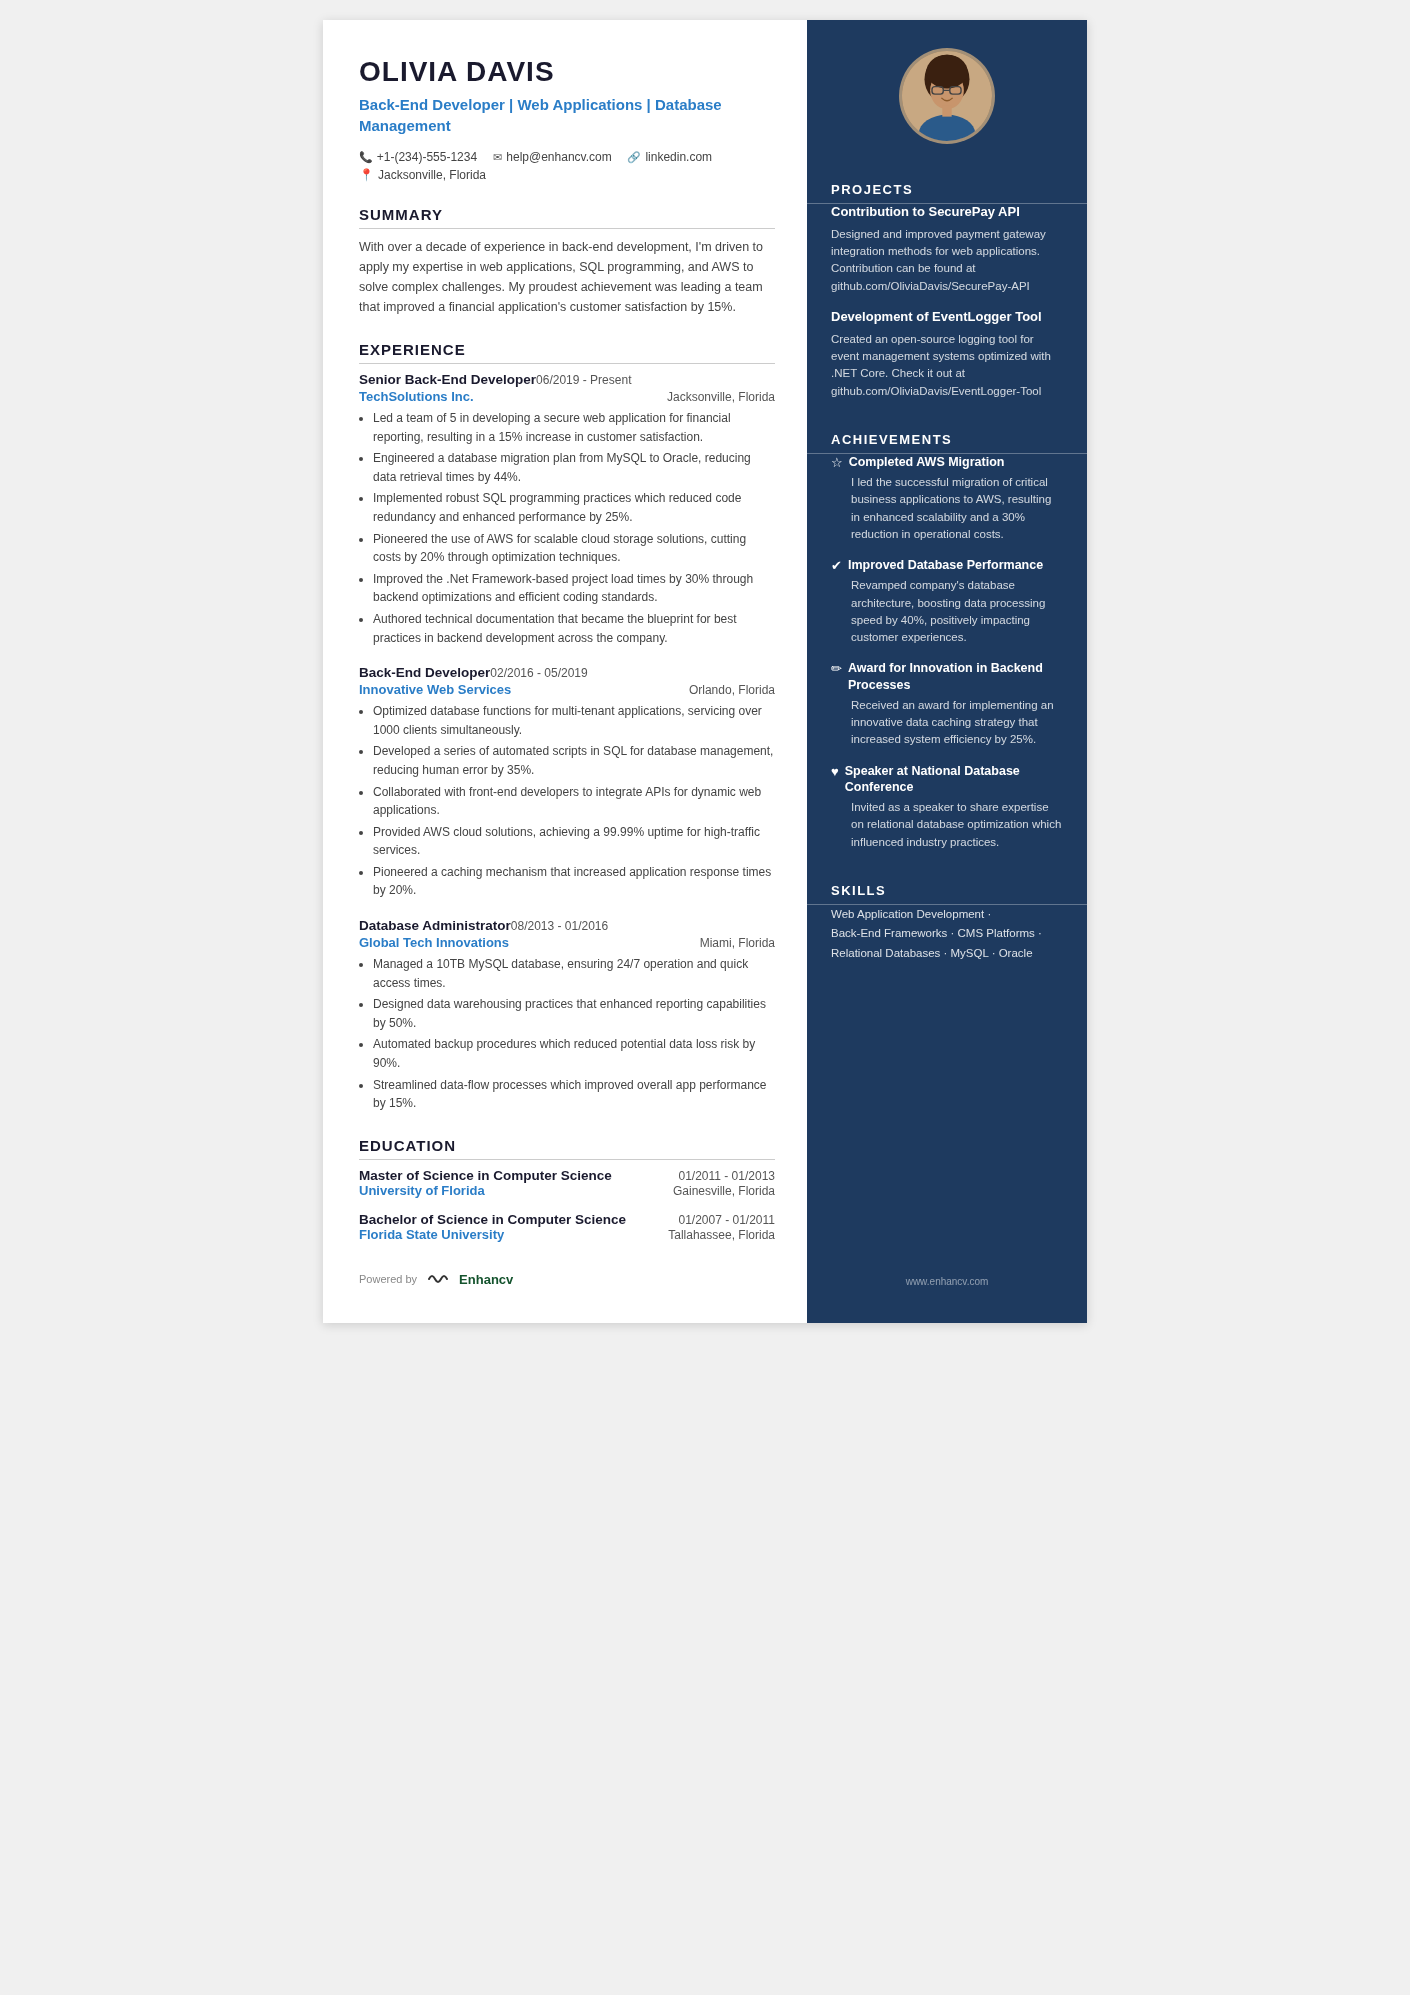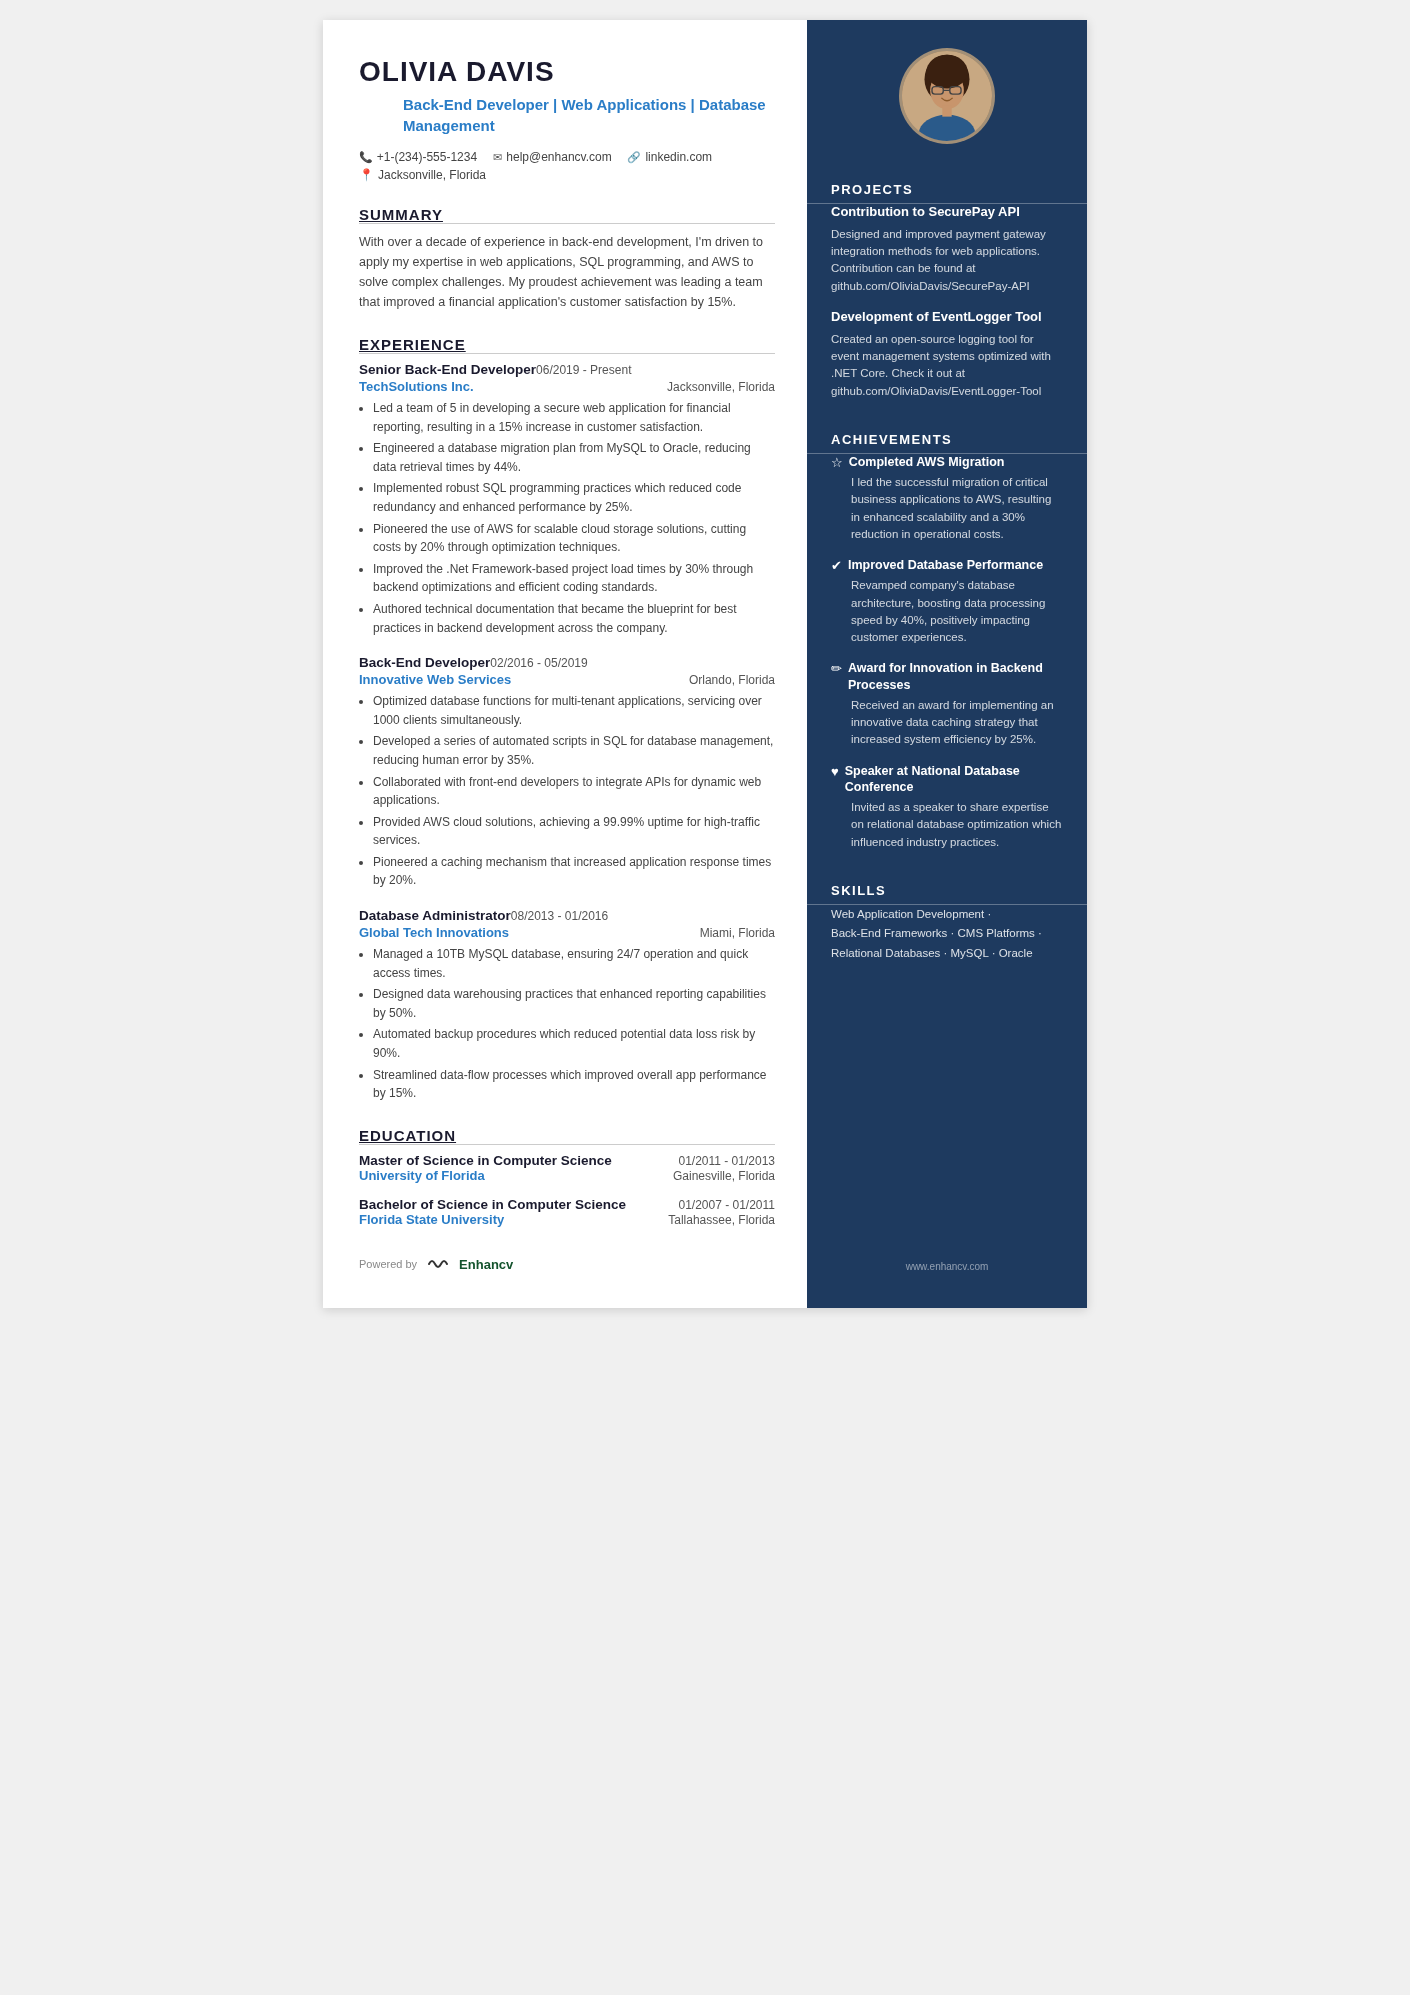--- a/index.html
+++ b/index.html
@@ -30,21 +30,20 @@
       letter-spacing: 1px;
       text-transform: uppercase;
       margin-bottom: 6px;
     }
     .header-title {
       font-size: 15px;
       font-weight: 600;
       color: #2a7dc7;
       margin-bottom: 14px;
       line-height: 1.4;
-      margin-left: 44px;
     }
     .contact-row {
       display: flex;
       flex-wrap: wrap;
       gap: 6px 16px;
       font-size: 12px;
       color: #444;
       margin-bottom: 4px;
     }
     .contact-item {
@@ -66,21 +65,21 @@
     }
     .section-title {
       font-size: 15px;
       font-weight: 700;
       color: #1a1a2e;
       letter-spacing: 1px;
       text-transform: uppercase;
       margin-top: 24px;
       margin-bottom: 8px;
       border-bottom: 1.5px solid #ccc;
-      text-decoration: underline;
+      padding-bottom: 5px;
     }
     .summary-text {
       font-size: 12.5px;
       color: #444;
       line-height: 1.6;
     }
     
     .exp-entry {
       margin-bottom: 18px;
     }

